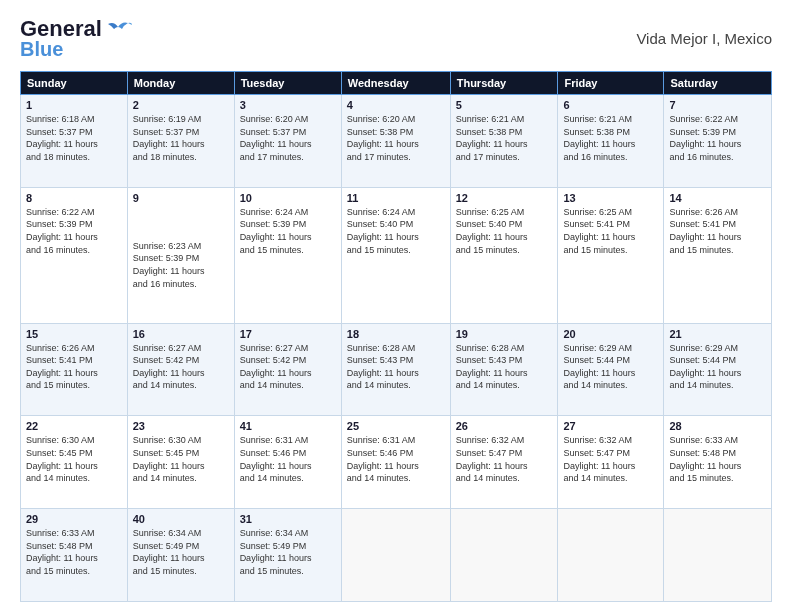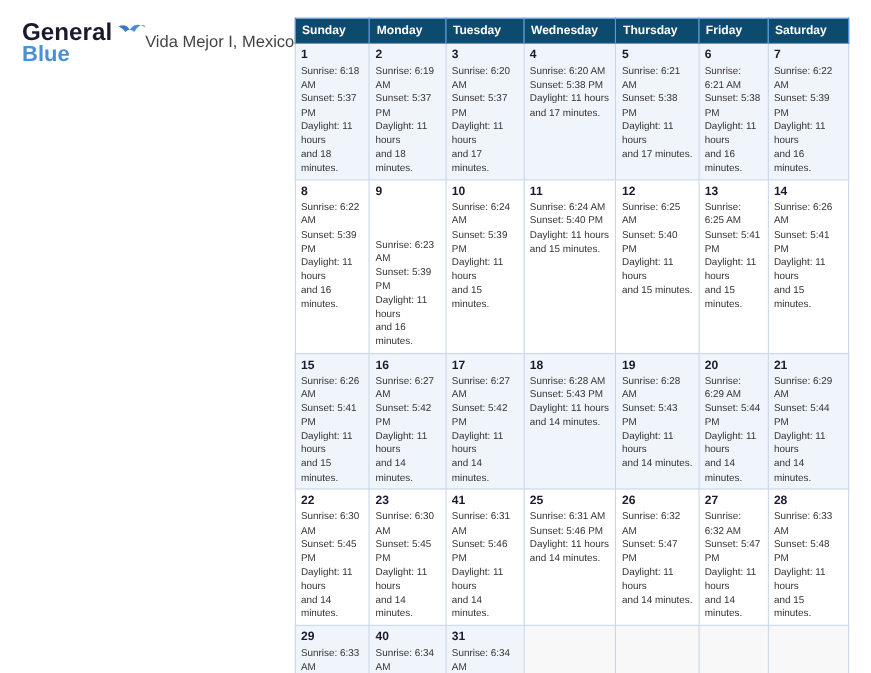--- a/index.html
+++ b/index.html
@@ -8,21 +8,21 @@
       background: #fff;
       width: 792px;
       height: 612px;
       overflow: hidden;
     }
     .page {
       width: 792px;
       height: 612px;
       padding: 16px 20px 10px 20px;
       display: flex;
-      flex-direction: row;
+      flex-direction: column;
     }
     .header {
       display: flex;
       justify-content: space-between;
       align-items: flex-start;
       margin-bottom: 10px;
     }
     .logo {
       display: flex;
       flex-direction: column;
@@ -41,21 +41,21 @@
       color: #444;
       margin-top: 14px;
     }
     .calendar {
       flex: 1;
       border-collapse: collapse;
       width: 100%;
       font-size: 9.5px;
     }
     .calendar th {
-      background: #0c4a6e;
+      background: #0f172a;
       color: #fff;
       text-align: left;
       padding: 5px 6px;
       font-size: 11px;
       font-weight: bold;
       border: 1px solid #5a9be0;
     }
     .calendar td {
       vertical-align: top;
       border: 1px solid #c8d8e8;

